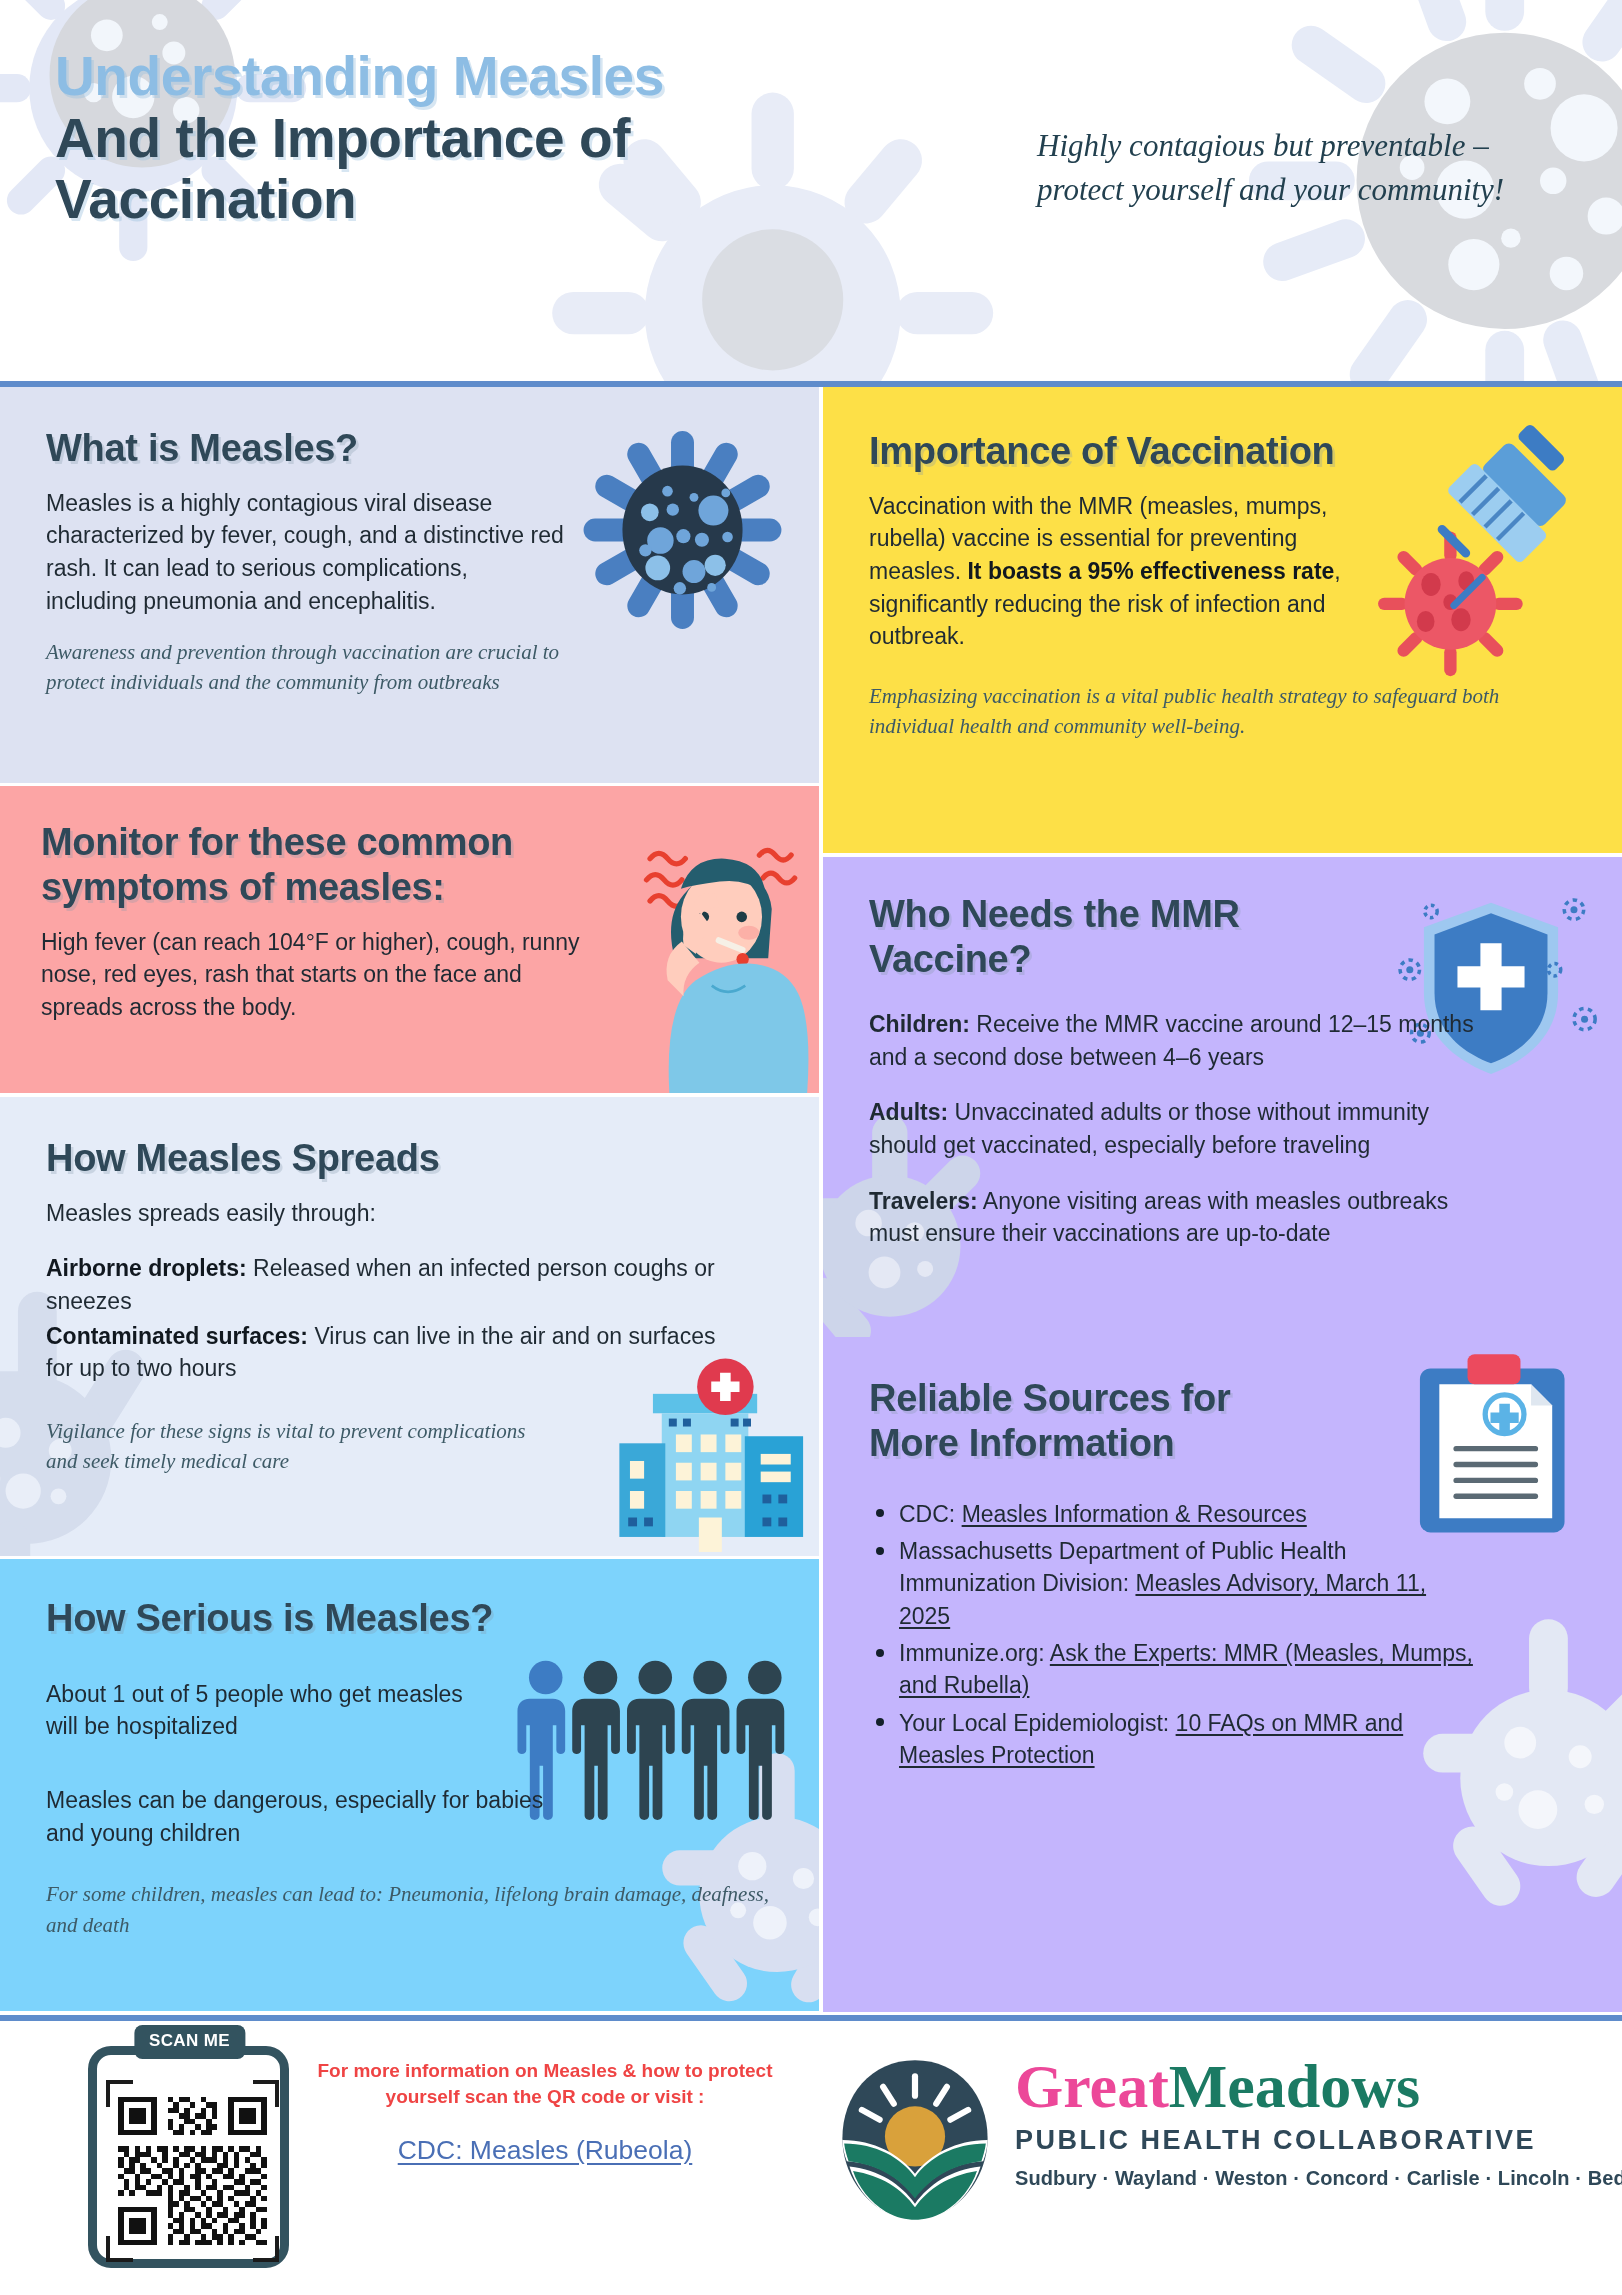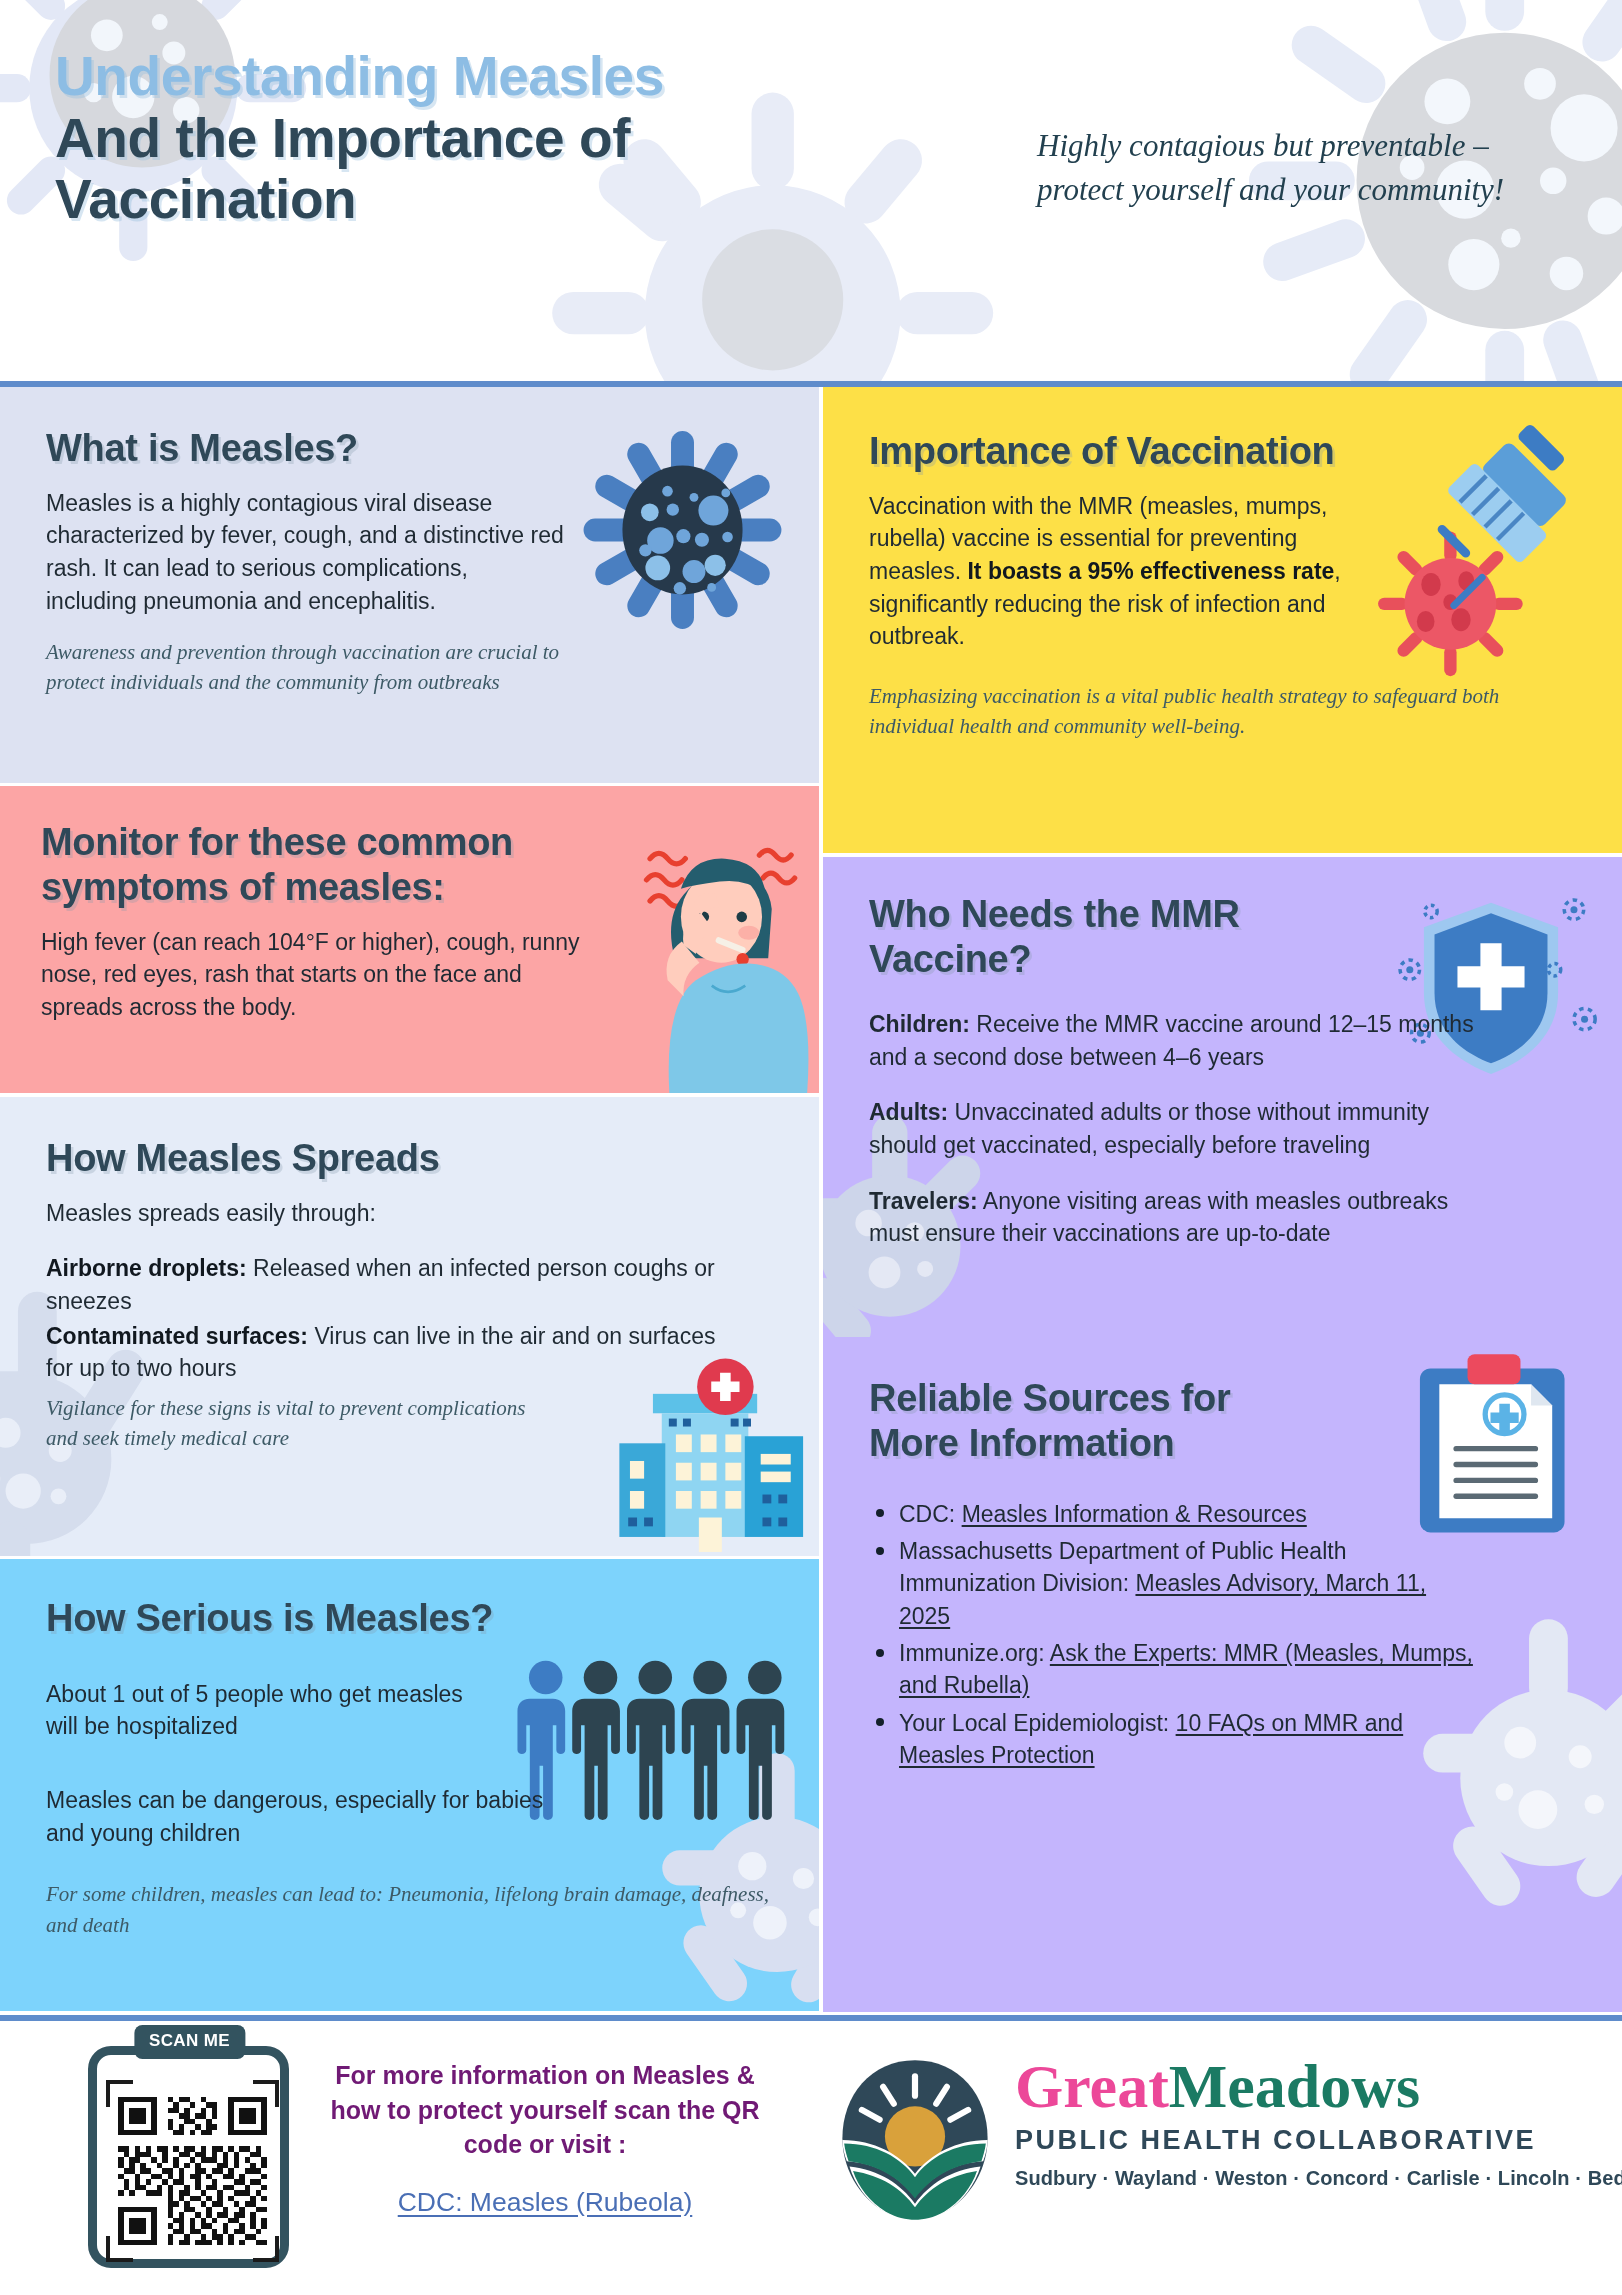--- a/index.html
+++ b/index.html
@@ -113,21 +113,21 @@
   }
   .qr-inner { position:absolute; left:16px; top:32px; width:159px; height:168px; }
   .corner { position:absolute; width:26.5px; height:26.5px; border:4.4px solid #1b1b1b; }
   .corner.tl { left:-7px;  top:-7px;  border-right:0; border-bottom:0; }
   .corner.tr { right:-7px; top:-7px;  border-left:0;  border-bottom:0; }
   .corner.bl { left:-7px;  bottom:-7px; border-right:0; border-top:0; }
   .corner.br { right:-7px; bottom:-7px; border-left:0;  border-top:0; }
 
   .foot-text { position:absolute; left:311px; top:37px; width:468px; text-align:center; }
   .foot-text .ft-main {
-    font-size:25px; font-weight:700; color:#701a75; line-height:1.38;
+    font-size:19px; font-weight:700; color:#ef4444; line-height:1.38;
   }
   .foot-link {
     display:inline-block; margin-top:25px; font-size:26.5px; color:#4a6fb5;
     text-decoration:underline; text-underline-offset:3.5px;
   }
 
   .logo { position:absolute; left:830px; top:26.5px; width:759px; height:194px; }
   .logo-mark { position:absolute; left:0; top:7px; width:170px; height:170px; }
   .logo-text { position:absolute; left:185px; top:7px; width:574px; }
   .lt-1 { font-size:62px; line-height:1.0; font-family:"Liberation Serif", serif; font-weight:700; }
@@ -378,21 +378,21 @@
       </svg>
       <div class="pad">
         <h2 class="sec">How Measles Spreads</h2>
         <p class="body">Measles spreads easily through:</p>
         <p class="body" style="margin-top:23px;">
           <b>Airborne droplets:</b><span> Released when an infected person coughs or sneezes</span>
         </p>
         <p class="body" style="margin-top:1.8px;">
           <b>Contaminated surfaces:</b><span> Virus can live in the air and on surfaces for up to two hours</span>
         </p>
-        <p class="italic" style="width:512px; margin-top:8px;">Vigilance for these signs is vital to prevent complications and seek timely medical care</p>
+        <p class="italic" style="width:512px; margin-top:31px;">Vigilance for these signs is vital to prevent complications and seek timely medical care</p>
       </div>
     </section>
 
     <section class="panel p-serious">
       <svg class="abs" style="left:671px; top:203px;" width="265" height="256" viewBox="0 0 300 290" aria-hidden="true">
         <g fill="#d8dff1">
           <rect x="100" y="-10" width="40" height="96" rx="20"></rect>
           <rect x="-10" y="100" width="96" height="40" rx="20"></rect>
           <rect x="170" y="40" width="40" height="96" rx="20" transform="rotate(45 190 88)"></rect>
           <rect x="30" y="180" width="40" height="96" rx="20" transform="rotate(-35 50 228)"></rect>

